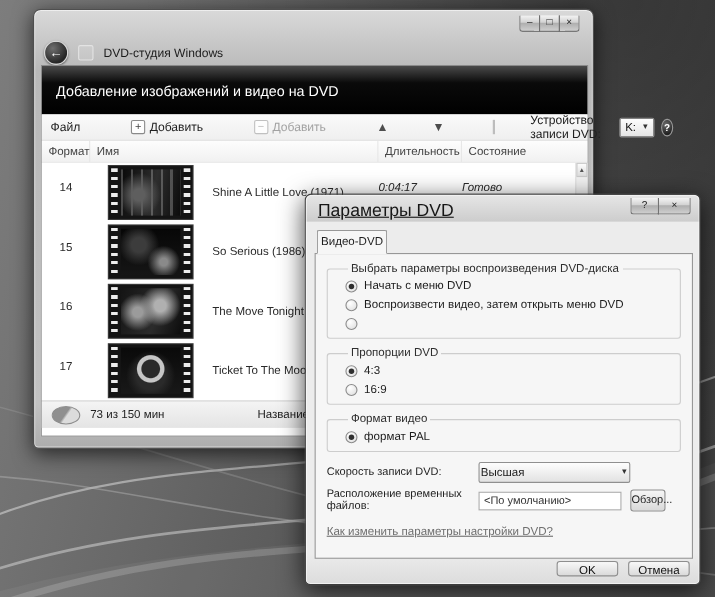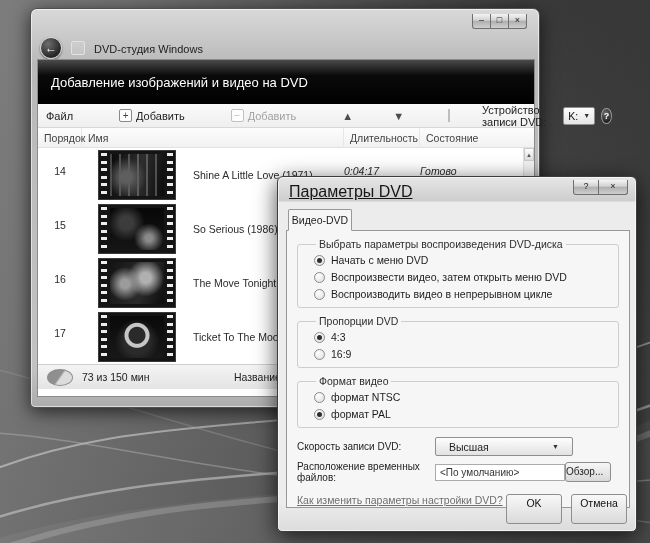--- a/index.html
+++ b/index.html
@@ -181,35 +181,35 @@
   }
   .radio.sel::after {
     content:""; position:absolute; left:2px; top:2px; width:5px; height:5px;
     border-radius:50%; background:#2f2f2f;
   }
   .frow { display:flex; align-items:center; margin:9px 10px 0; }
   .frow.loc { margin-top:5px; }
   .flabel { width:138px; font-size:10px; }
   .dcombo {
     width:138px; height:19px; border:1px solid #8f8f8f; border-radius:2px;
-    background:linear-gradient(#fdfdfd,#e2e2e2); display:flex; align-items:center; padding:0 13px;
+    background:linear-gradient(#fdfdfd,#e2e2e2); display:flex; align-items:center; padding:0 1px;
   }
   .dcombo .caret { margin-left:auto; font-size:7px; color:#333; }
   .tmpinput {
     width:130px; height:17px; border:1px solid #ababab; background:#fff;
     font-family:inherit; font-size:10px; color:#333; padding:0 4px;
   }
   .browse {
-    width:46px; height:20px; border:1px solid #8e8e8e; border-radius:3px;
-    background:linear-gradient(#f6f6f6,#d9d9d9); font-size:10px; text-align:left; line-height:18px;
+    width:32px; height:20px; margin-left:8px; border:1px solid #8e8e8e; border-radius:3px;
+    background:linear-gradient(#f6f6f6,#d9d9d9); font-size:10px; text-align:right; line-height:18px;
   }
   .hlink { margin:11px 10px 0; color:#6f6f6f; text-decoration:underline; font-size:10.5px; }
   .dlg-buttons { position:absolute; right:9px; bottom:7px; display:flex; gap:9px; }
   .btn {
-    width:56px; height:30px; border:1px solid #8e8e8e; border-radius:3px;
+    width:56px; height:14px; border:1px solid #8e8e8e; border-radius:3px;
     background:linear-gradient(#f8f8f8,#dadada); font-size:10.5px; text-align:center; line-height:17px; color:#111;
   }
 </style>
 </head>
 <body>
 
 <svg id="aurora" width="650" height="543">
   <path d="M-20,475 C170,395 360,455 670,335" stroke="#e6e6e6" stroke-width="2" fill="none" opacity="0.5"></path>
   <path d="M-20,523 C200,448 420,498 670,398" stroke="#d2d2d2" stroke-width="2.5" fill="none" opacity="0.55"></path>
   <path d="M-20,432 C150,440 310,515 670,478" stroke="#b5b5b5" stroke-width="1.5" fill="none" opacity="0.45"></path>
@@ -251,21 +251,21 @@
         <span>Устройство записи DVD:</span>
         <div class="combo" style="width:44px;">
           <span>K:</span>
           <span class="caret">▼</span>
         </div>
         <div class="helpbtn">?</div>
       </div>
     </div>
 
     <div class="lheader">
-      <div>Порядок</div>
+      <div>Формат</div>
       <div>Имя</div>
       <div>Длительность</div>
       <div>Состояние</div>
     </div>
 
     <div class="list">
       <div class="lrow">
         <div class="ord">14</div>
         <div class="namecell">
           <div class="film">
@@ -337,42 +337,37 @@
       <div class="opt">
         <span class="radio sel"></span>
         <span>Начать с меню DVD</span>
       </div>
       <div class="opt">
         <span class="radio"></span>
         <span>Воспроизвести видео, затем открыть меню DVD</span>
       </div>
       <div class="opt">
         <span class="radio"></span>
-        <span>Воспроизводить видео в непрерывном цикле</span>
       </div>
     </fieldset>
 
     <fieldset>
       <legend>Пропорции DVD</legend>
       <div class="opt">
         <span class="radio sel"></span>
         <span>4:3</span>
       </div>
       <div class="opt">
         <span class="radio"></span>
         <span>16:9</span>
       </div>
     </fieldset>
 
     <fieldset>
       <legend>Формат видео</legend>
-      <div class="opt">
-        <span class="radio"></span>
-        <span>формат NTSC</span>
-      </div>
       <div class="opt">
         <span class="radio sel"></span>
         <span>формат PAL</span>
       </div>
     </fieldset>
 
     <div class="frow">
       <span class="flabel">Скорость записи DVD:</span>
       <div class="dcombo">
         <span>Высшая</span>

